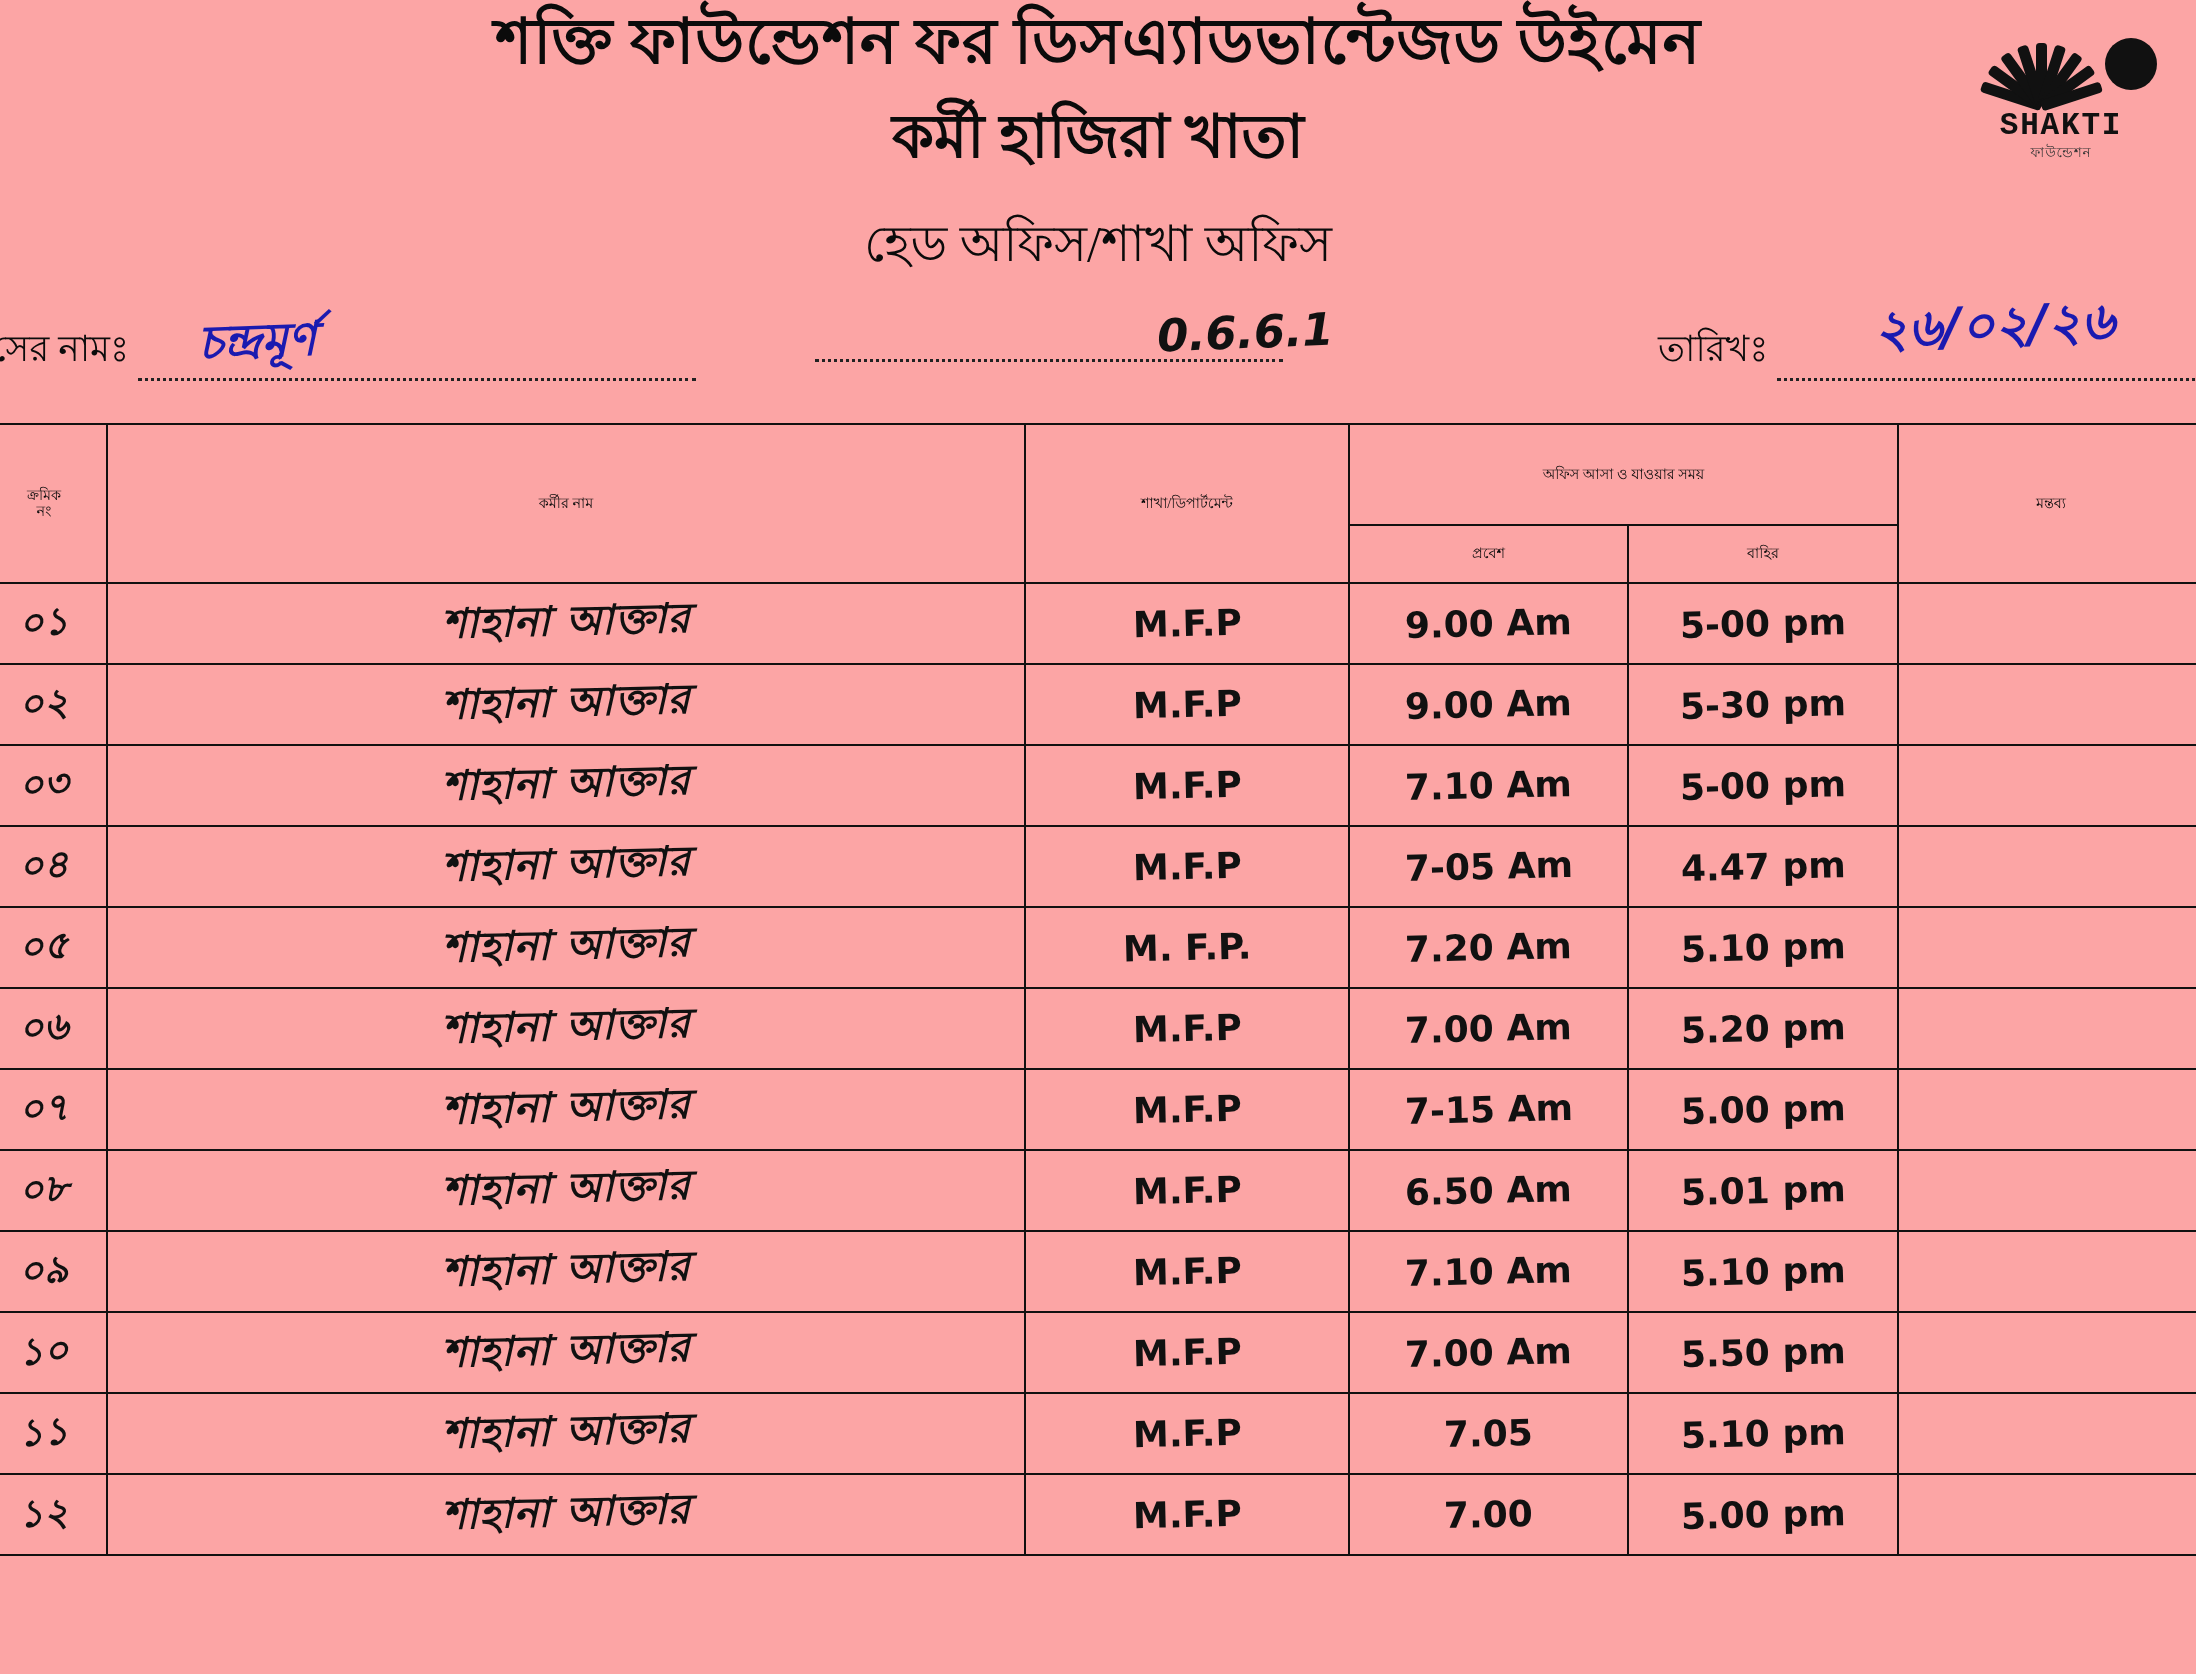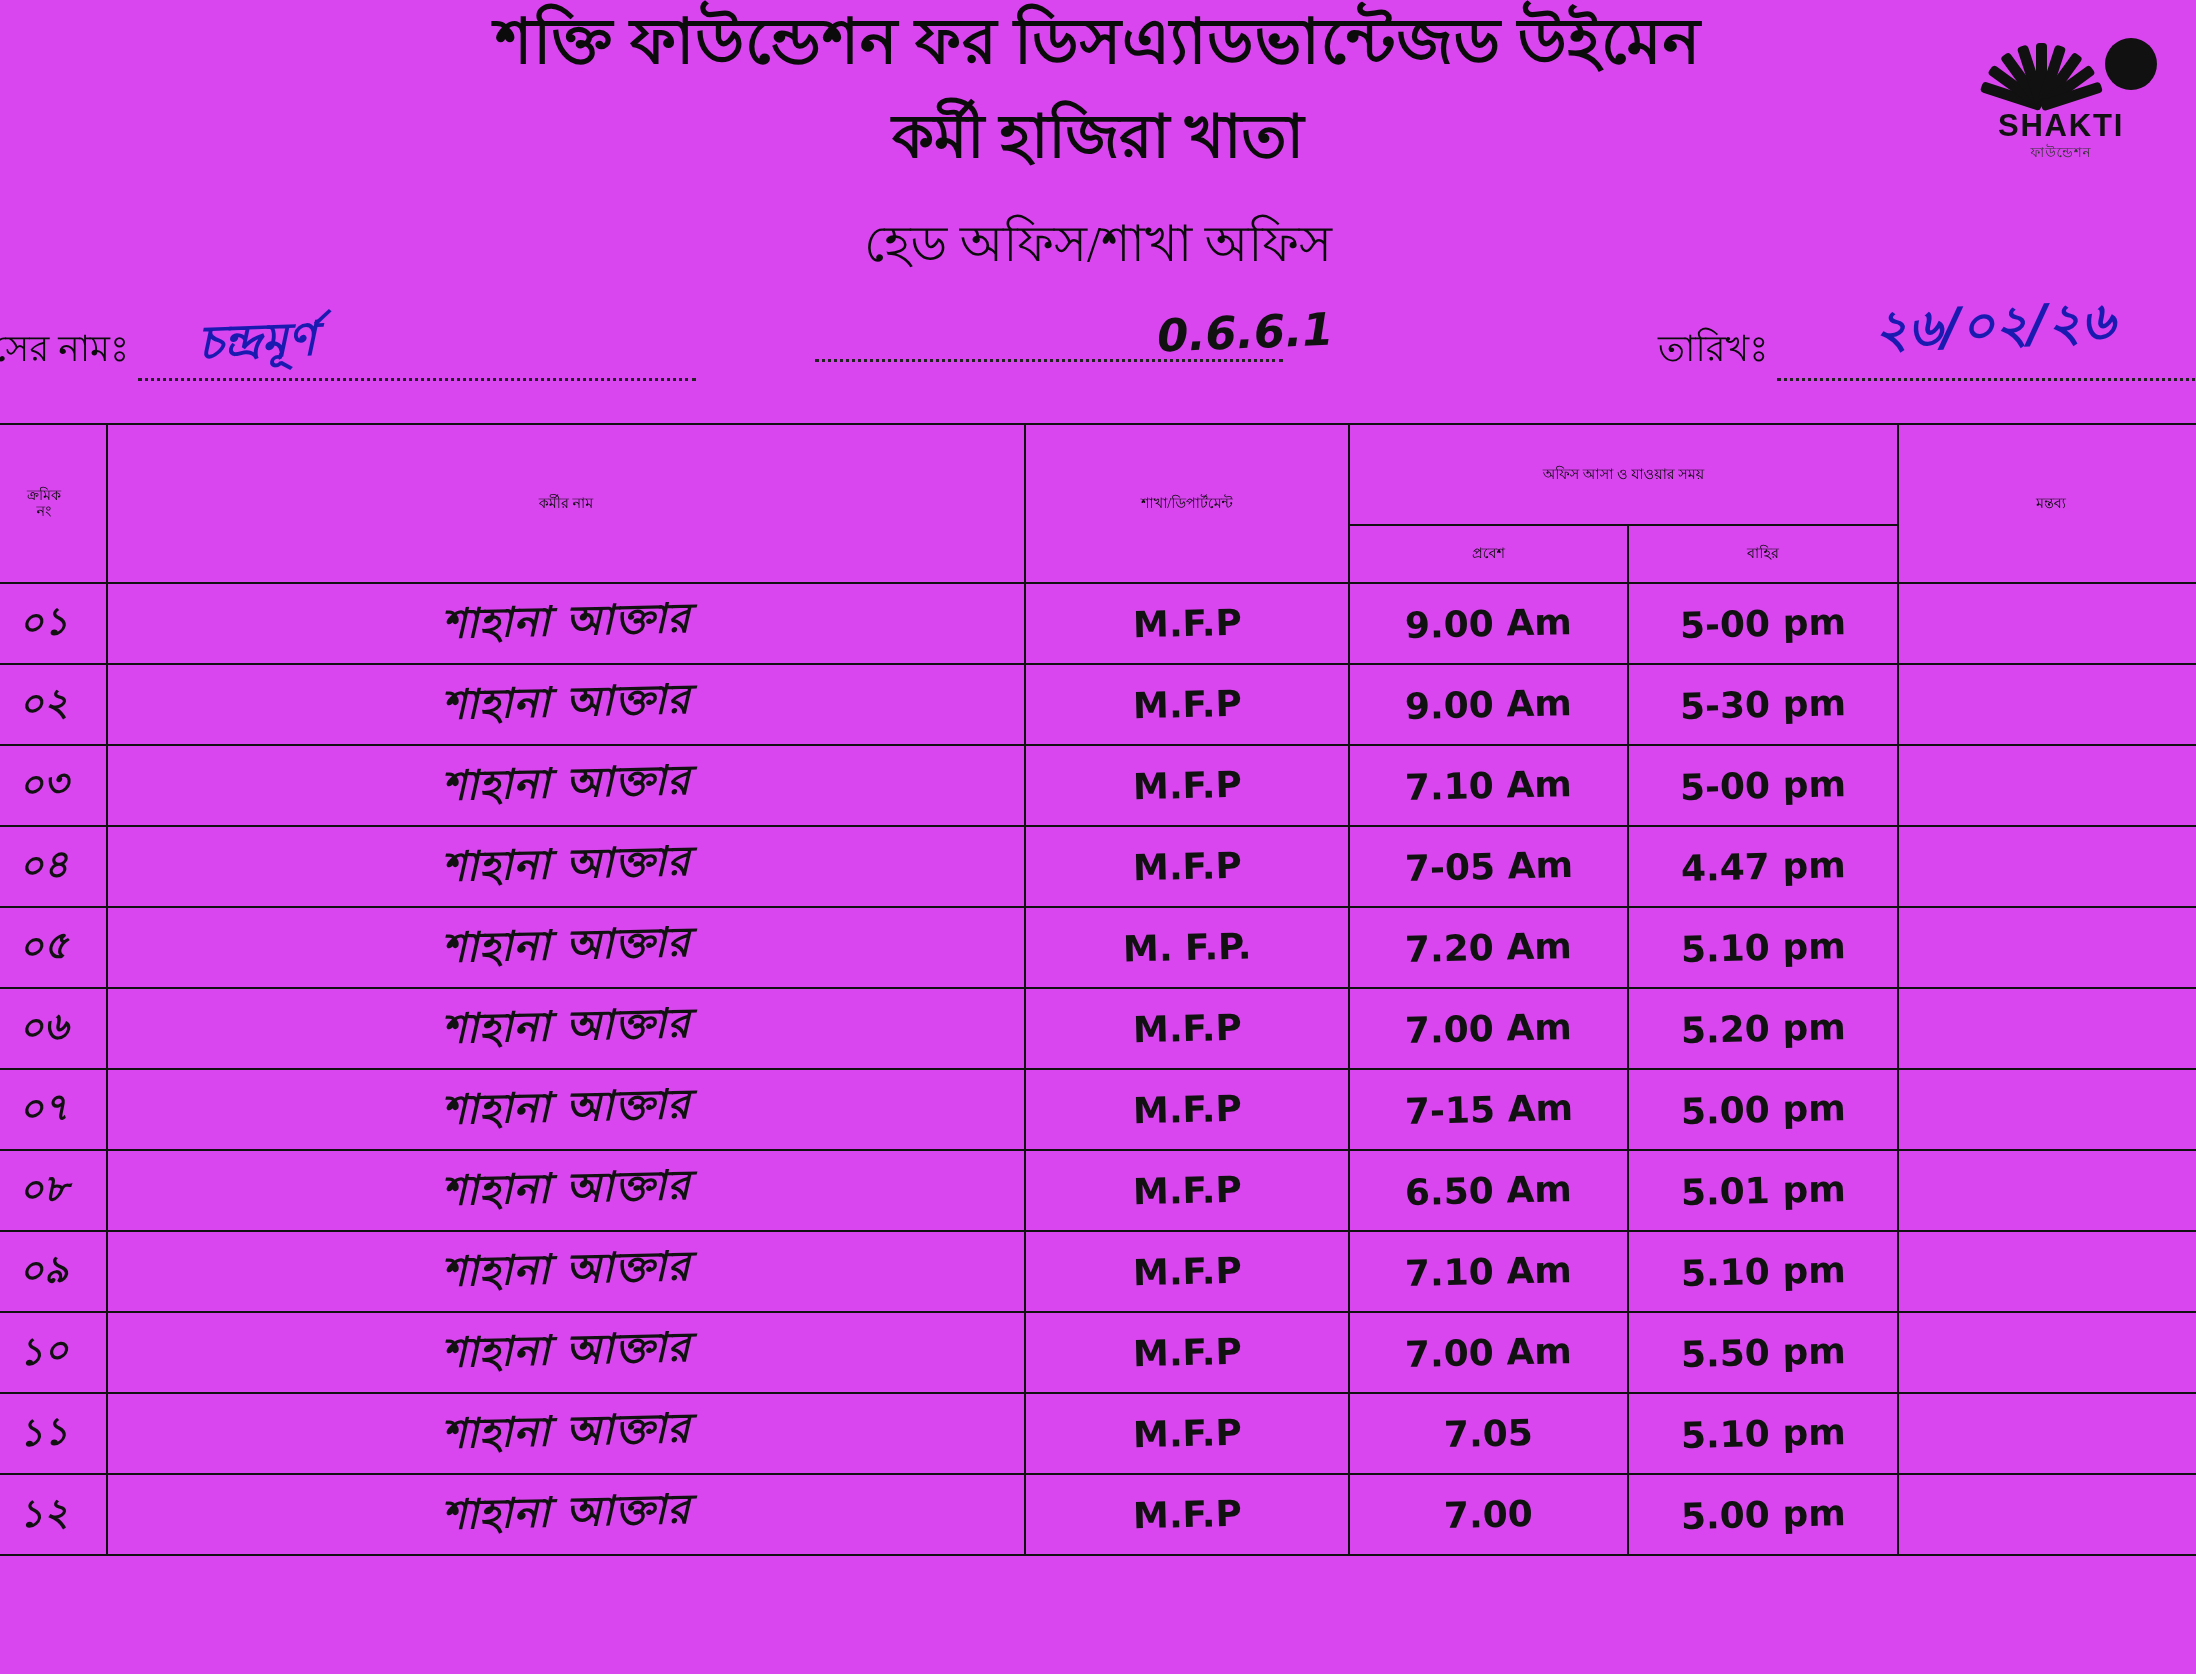--- a/index.html
+++ b/index.html
@@ -12,21 +12,21 @@
     height: 1674px;
     font-family: "Liberation Serif", serif;
     color: #0b0b0b;
     overflow: hidden;
     position: relative;
   }
   .sheet {
     position: relative;
     width: 2196px;
     height: 1674px;
-    background: #d946ef;
+    background: #fca5a5;
   }
 
   
   .header {
     position: relative;
     padding-top: 9px;
     text-align: center;
   }
   .org-title {
     font-family: "Liberation Serif", serif;
@@ -80,21 +80,21 @@
     height: 52px;
     border-radius: 50%;
     background: #111;
   }
   .logo .logo-text {
     position: absolute;
     left: 0;
     top: 101px;
     width: 100%;
     text-align: center;
-    font-family: Liberation Sans, sans-serif;
+    font-family: Liberation Mono, monospace;
     font-weight: bold;
     font-size: 31px;
     letter-spacing: 1.8px;
     color: #111;
   }
   .logo .logo-sub {
     position: absolute;
     left: 0;
     top: 135px;
     width: 100%;

